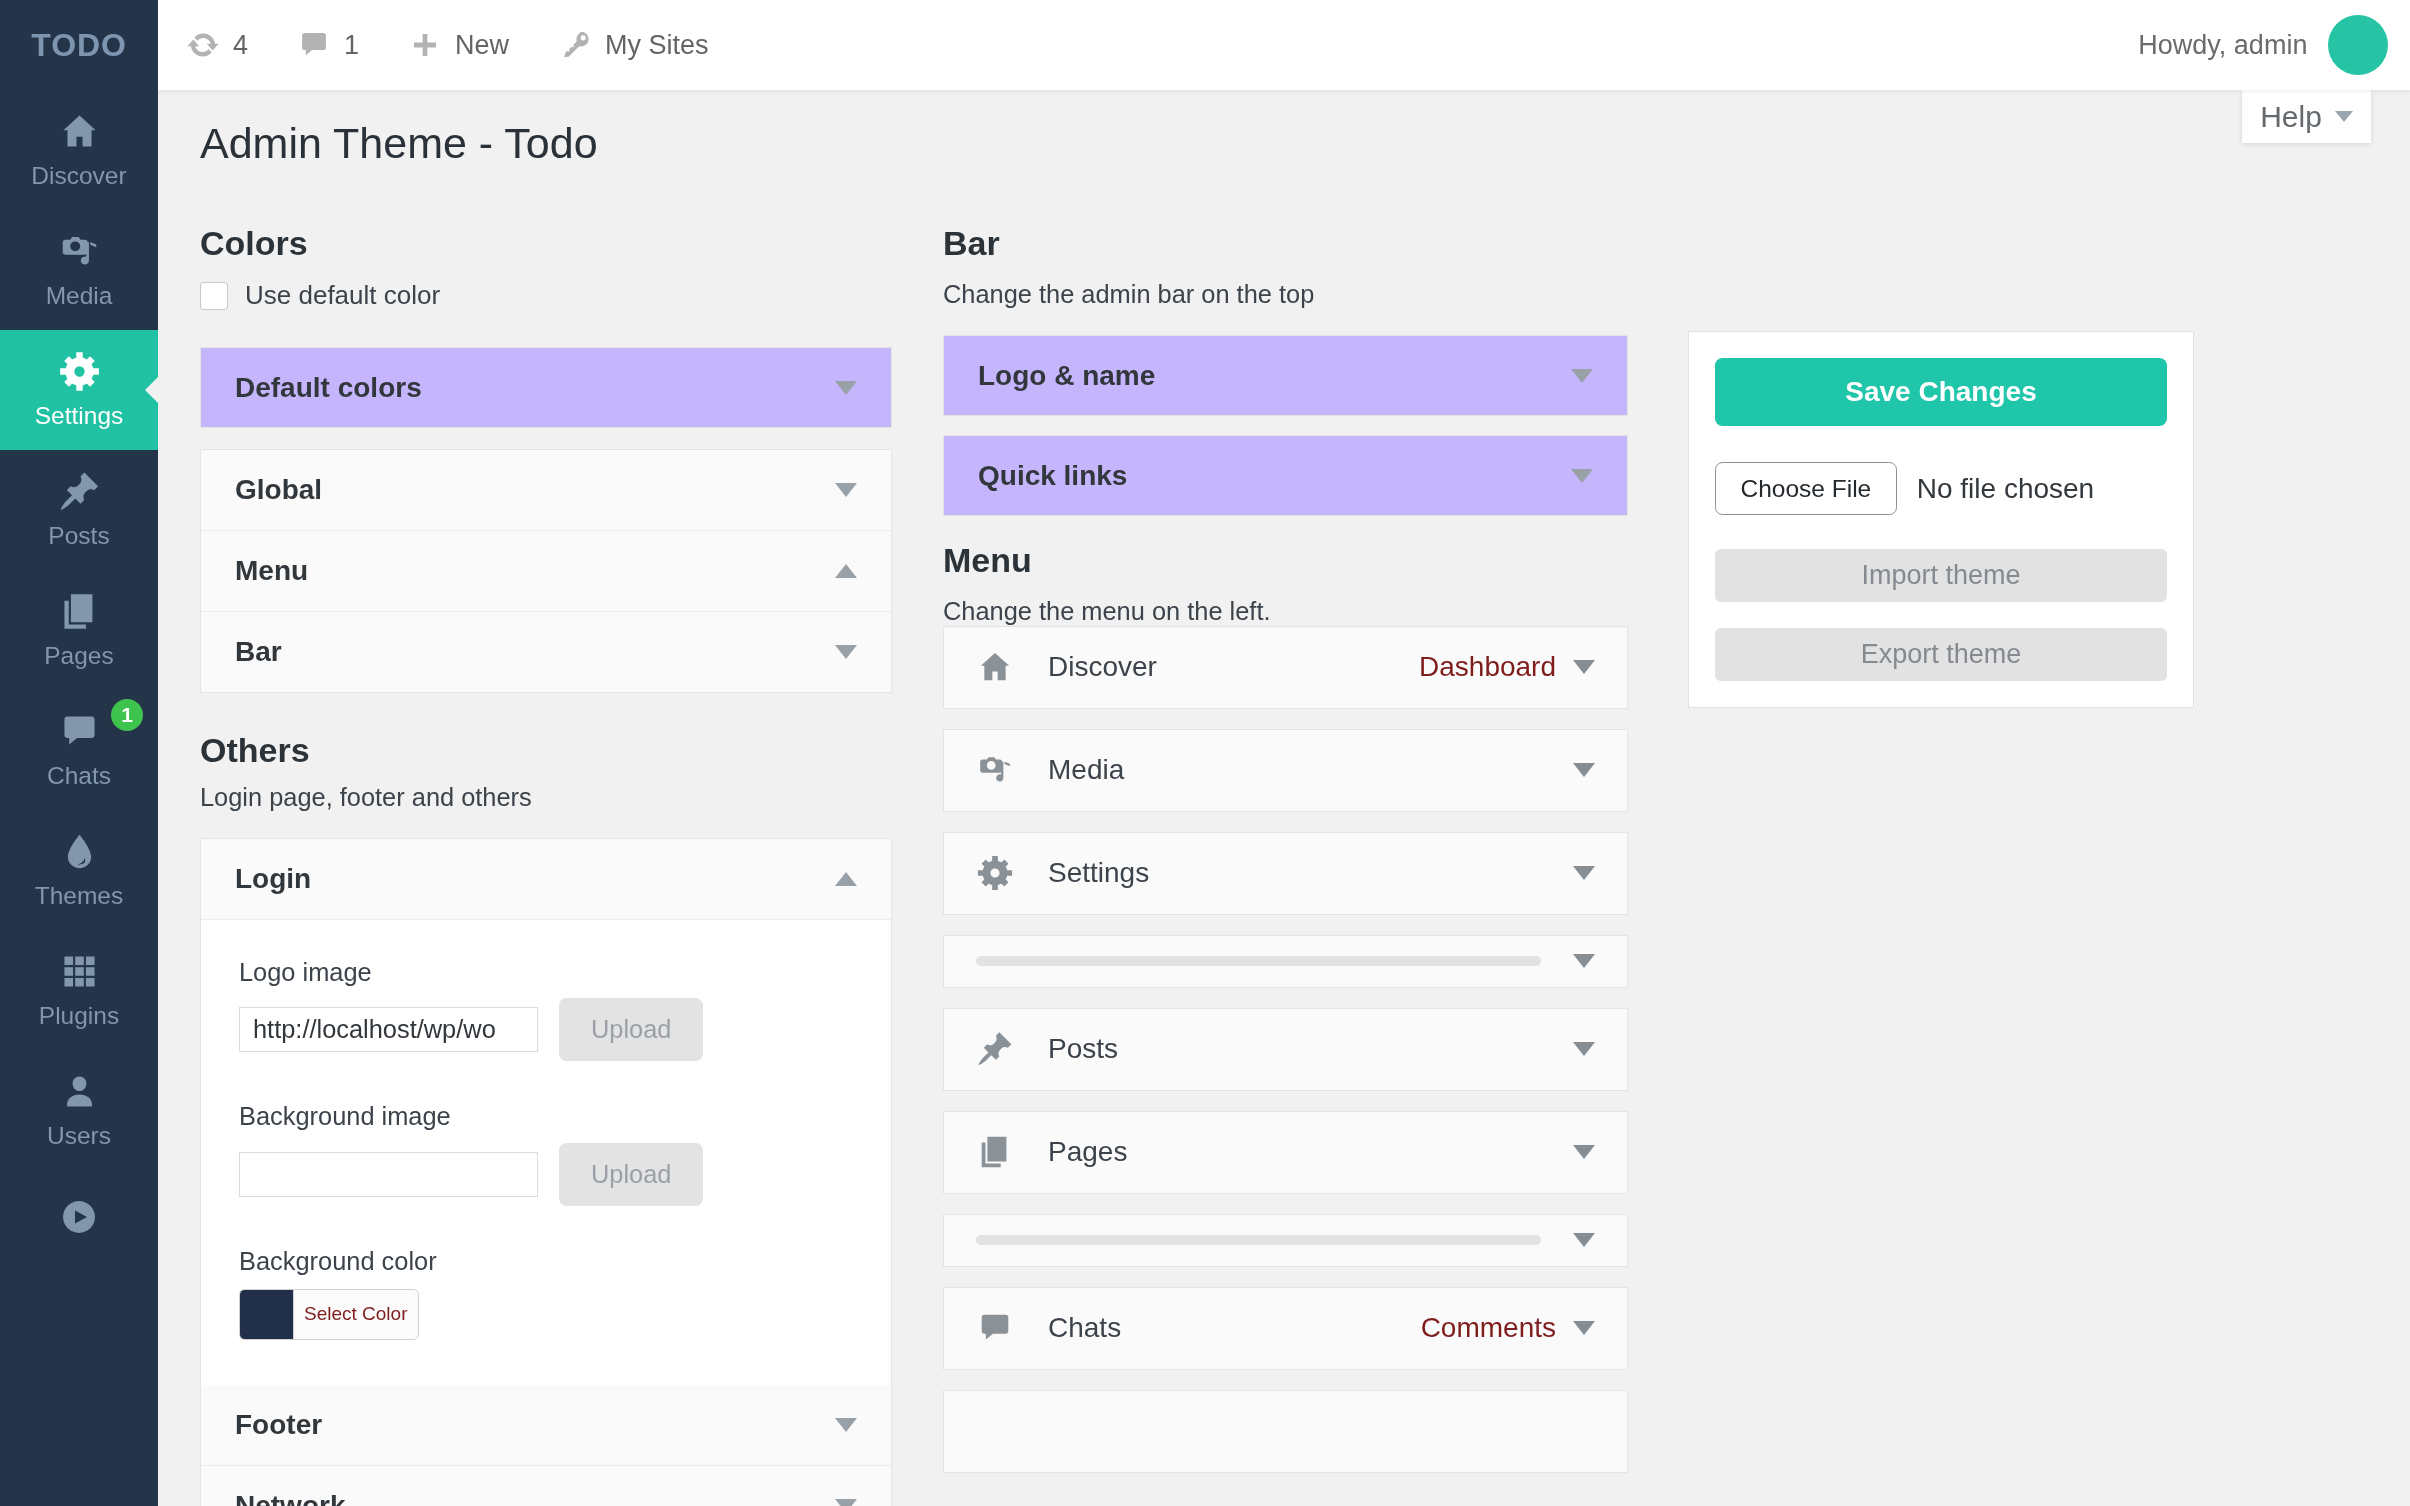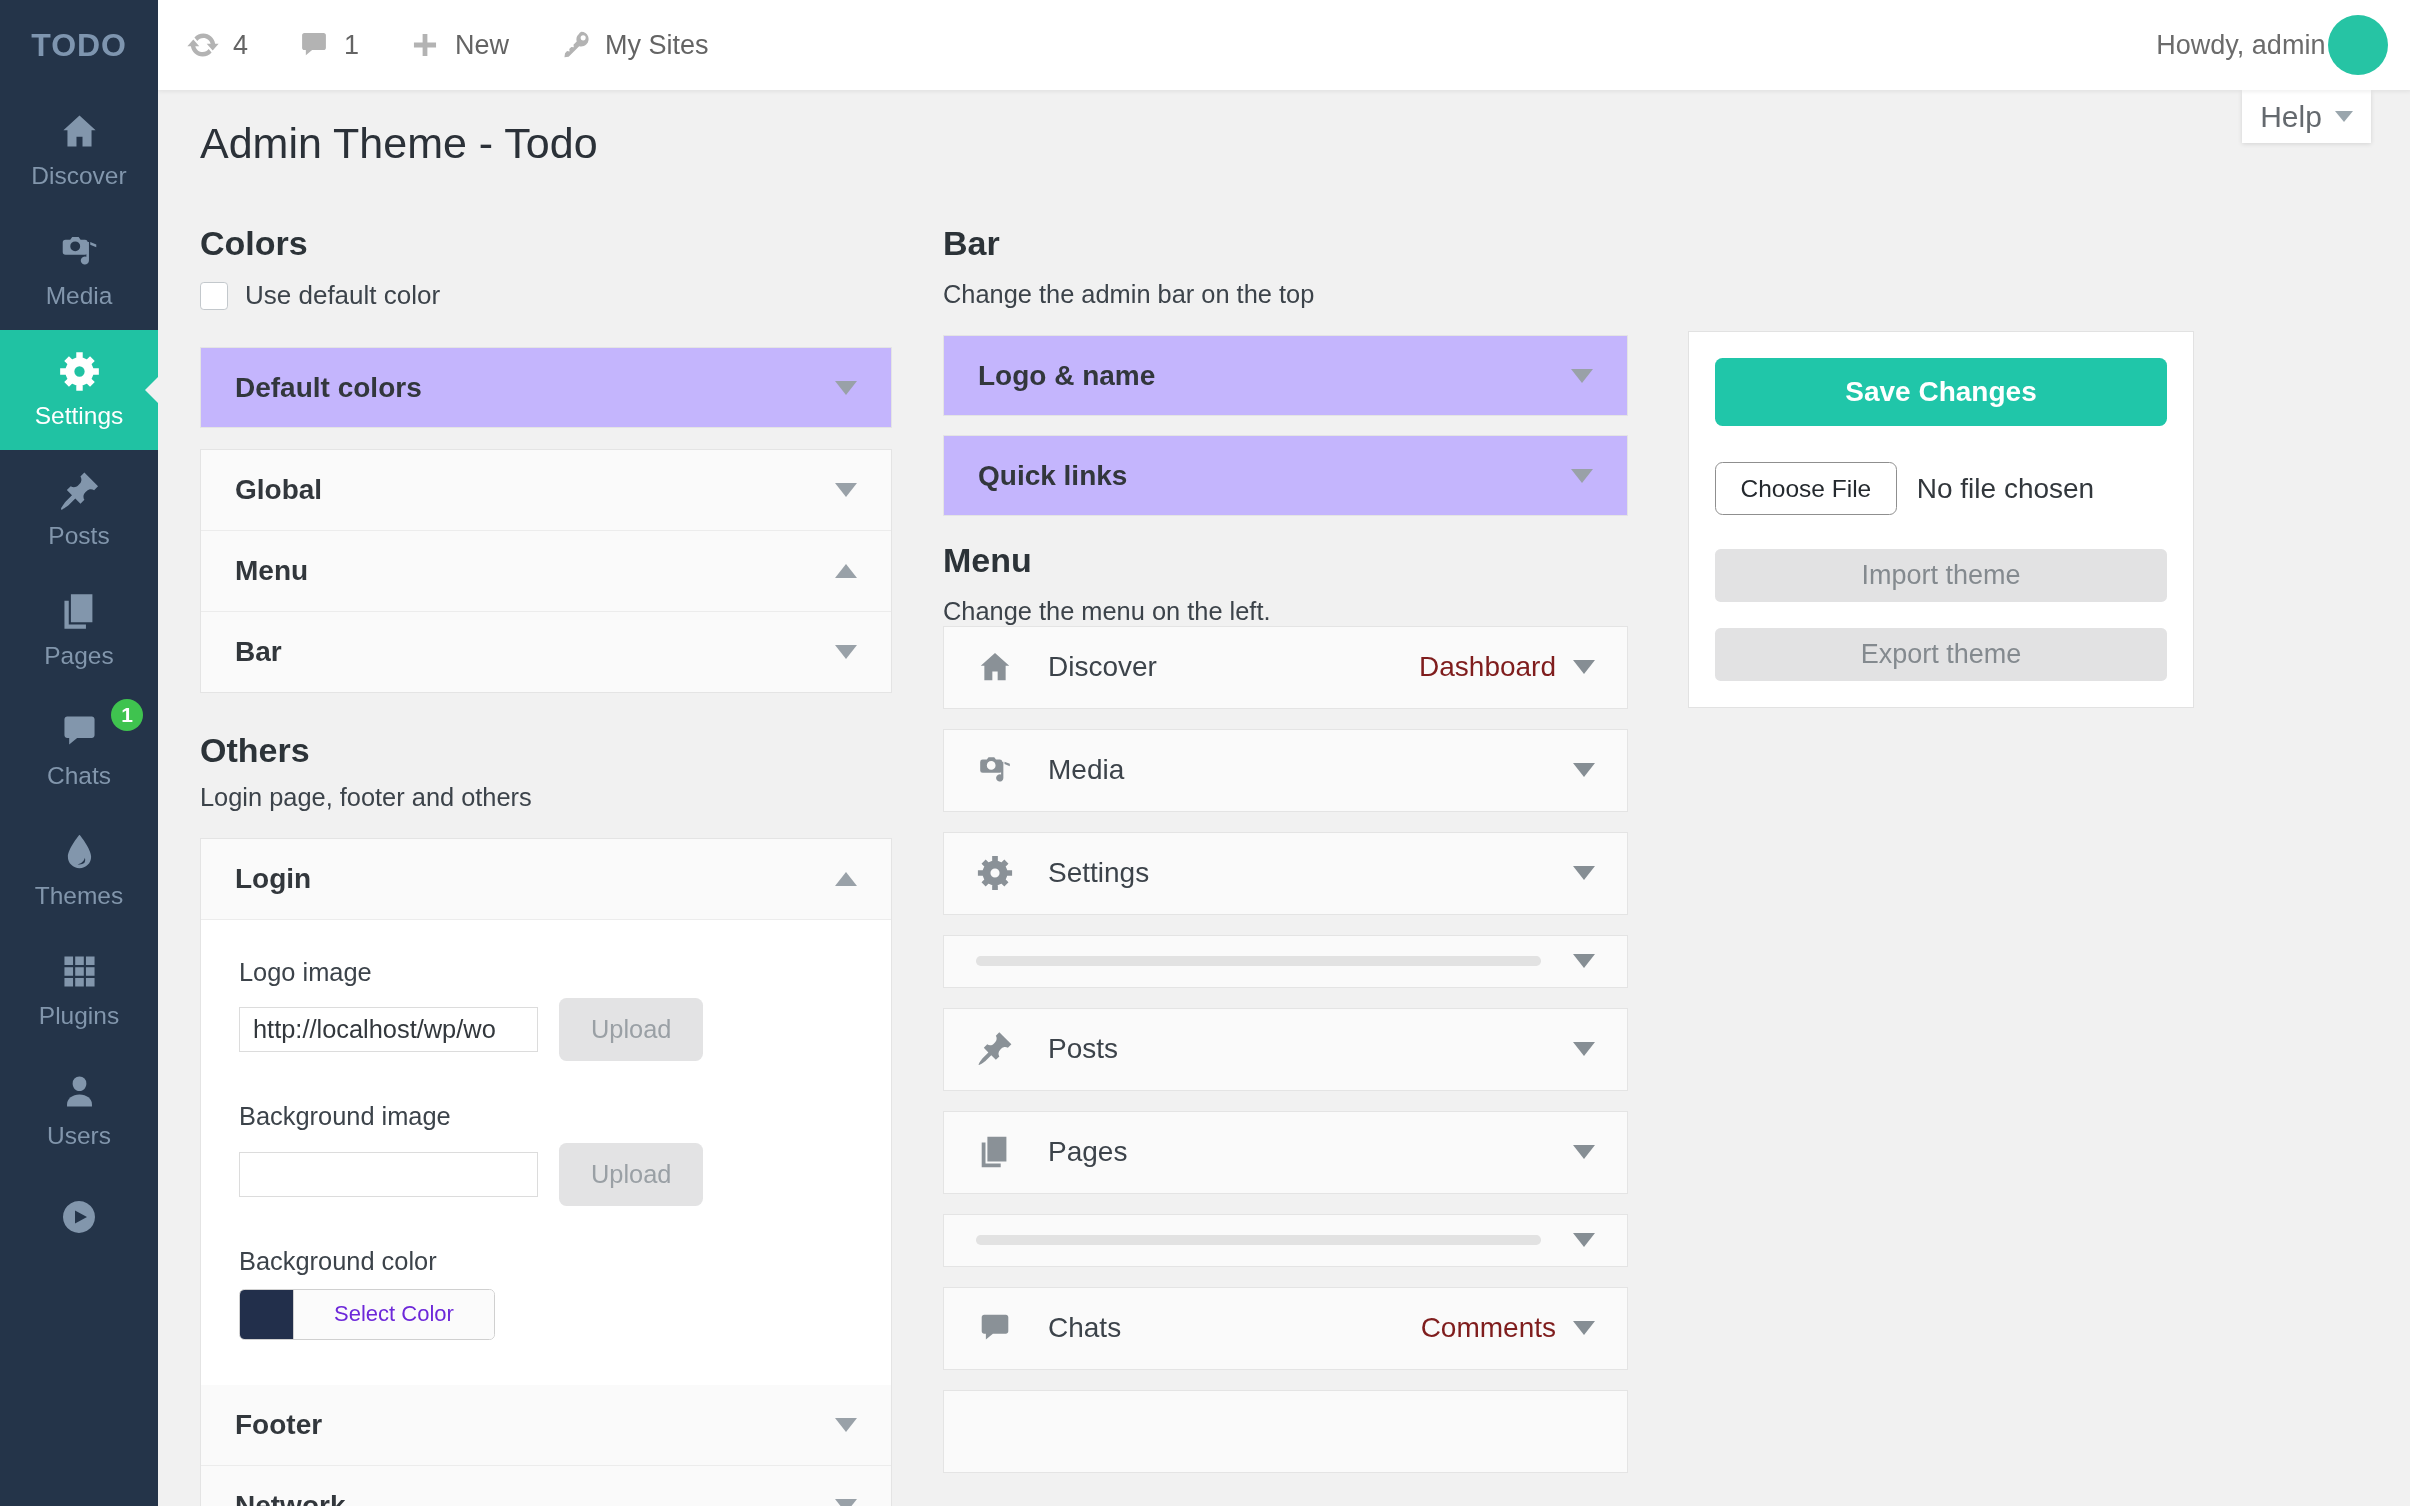--- a/index.html
+++ b/index.html
@@ -8,21 +8,21 @@
     background:#f1f1f1;
     font-family:"Liberation Sans","DejaVu Sans",sans-serif;
     -webkit-font-smoothing:antialiased;
   }
   
   .topbar{position:absolute;left:158px;top:0;right:0;height:90px;background:#fff;
     display:flex;align-items:center;box-shadow:0 1.9px 3.8px rgba(0,0,0,.06);z-index:5;}
   .tb-left{display:flex;align-items:center;gap:49px;padding-left:28px;}
   .tb-item{display:flex;align-items:center;gap:13px;color:#646464;font-size:27px;cursor:pointer;}
   .tb-item svg{width:34px;height:34px;fill:#b3b3b3;}
-  .tb-right{margin-left:auto;display:flex;align-items:center;gap:3px;padding-right:22.6px;}
+  .tb-right{margin-left:auto;display:flex;align-items:center;gap:21px;padding-right:22.6px;}
   .howdy{font-size:27px;color:#6b6b6b;}
   .avatar{width:60px;height:60px;border-radius:50%;background:#26c4a4;}
   
   .sidebar{position:absolute;left:0;top:0;width:158px;height:1507px;background:#243449;z-index:6;}
   .sb-logo{height:90px;display:flex;align-items:center;justify-content:center;
     color:#7e95af;font-size:32px;font-weight:bold;letter-spacing:0.9px;}
   .sb-item{height:120px;display:flex;flex-direction:column;align-items:center;justify-content:center;
     gap:9.4px;color:#8296ac;font-size:24.5px;position:relative;cursor:pointer;}
   .sb-item:first-of-type{margin-top:26px;}
   .sb-item svg{width:43px;height:43px;fill:currentColor;}
@@ -67,22 +67,22 @@
   .login-body{background:#fff;padding:38px 38px 43px 38px;cursor:default;}
   .f-label{font-size:25.4px;color:#3c434a;margin-bottom:11.3px;}
   .f-row{display:flex;align-items:center;margin-bottom:41px;}
   .text-input{width:299px;height:45px;border:1.9px solid #dcdcdc;background:#fff;font-size:25.4px;
     color:#32373c;padding:0 13px;box-sizing:border-box;font-family:inherit;}
   .upload-btn{margin-left:21px;height:63px;padding:0 32px;background:#e3e3e4;border:none;
     border-radius:7.5px;color:#9aa0a5;font-size:25.4px;font-family:inherit;cursor:pointer;}
   .color-control{display:inline-flex;align-items:stretch;height:49px;border:1.9px solid #d0d0d0;
     border-radius:5.6px;overflow:hidden;background:#fbfbfb;cursor:pointer;}
   .swatch{width:53px;}
-  .select-color-btn{display:flex;align-items:center;padding:0 40px;border-left:1.9px solid #d0d0d0;
-    font-size:22px;color:#6d28d9;background:#fbfbfb;}
+  .select-color-btn{display:flex;align-items:center;padding:0 10px;border-left:1.9px solid #d0d0d0;
+    font-size:19px;color:#7f1d1d;background:#fbfbfb;}
   
   .gap20{margin-bottom:19px;}
   .menu-head{margin-top:24.5px;}
   .cb-group{display:flex;gap:85px;margin:28px 0 41px 0;}
   .menu-panel{background:#fafafa;border:1.9px solid #e4e4e4;height:83px;box-sizing:border-box;
     display:flex;align-items:center;padding:0 32px;margin-bottom:20px;cursor:pointer;}
   .mi-icon{width:38px;height:38px;fill:#8a9197;margin-right:34px;flex:none;}
   .mi-label{font-size:28px;color:#3c434a;flex:1;}
   .mi-right{display:flex;align-items:center;gap:17px;margin-left:auto;}
   .mi-right-label{font-size:28px;color:#7f1d1d;}

